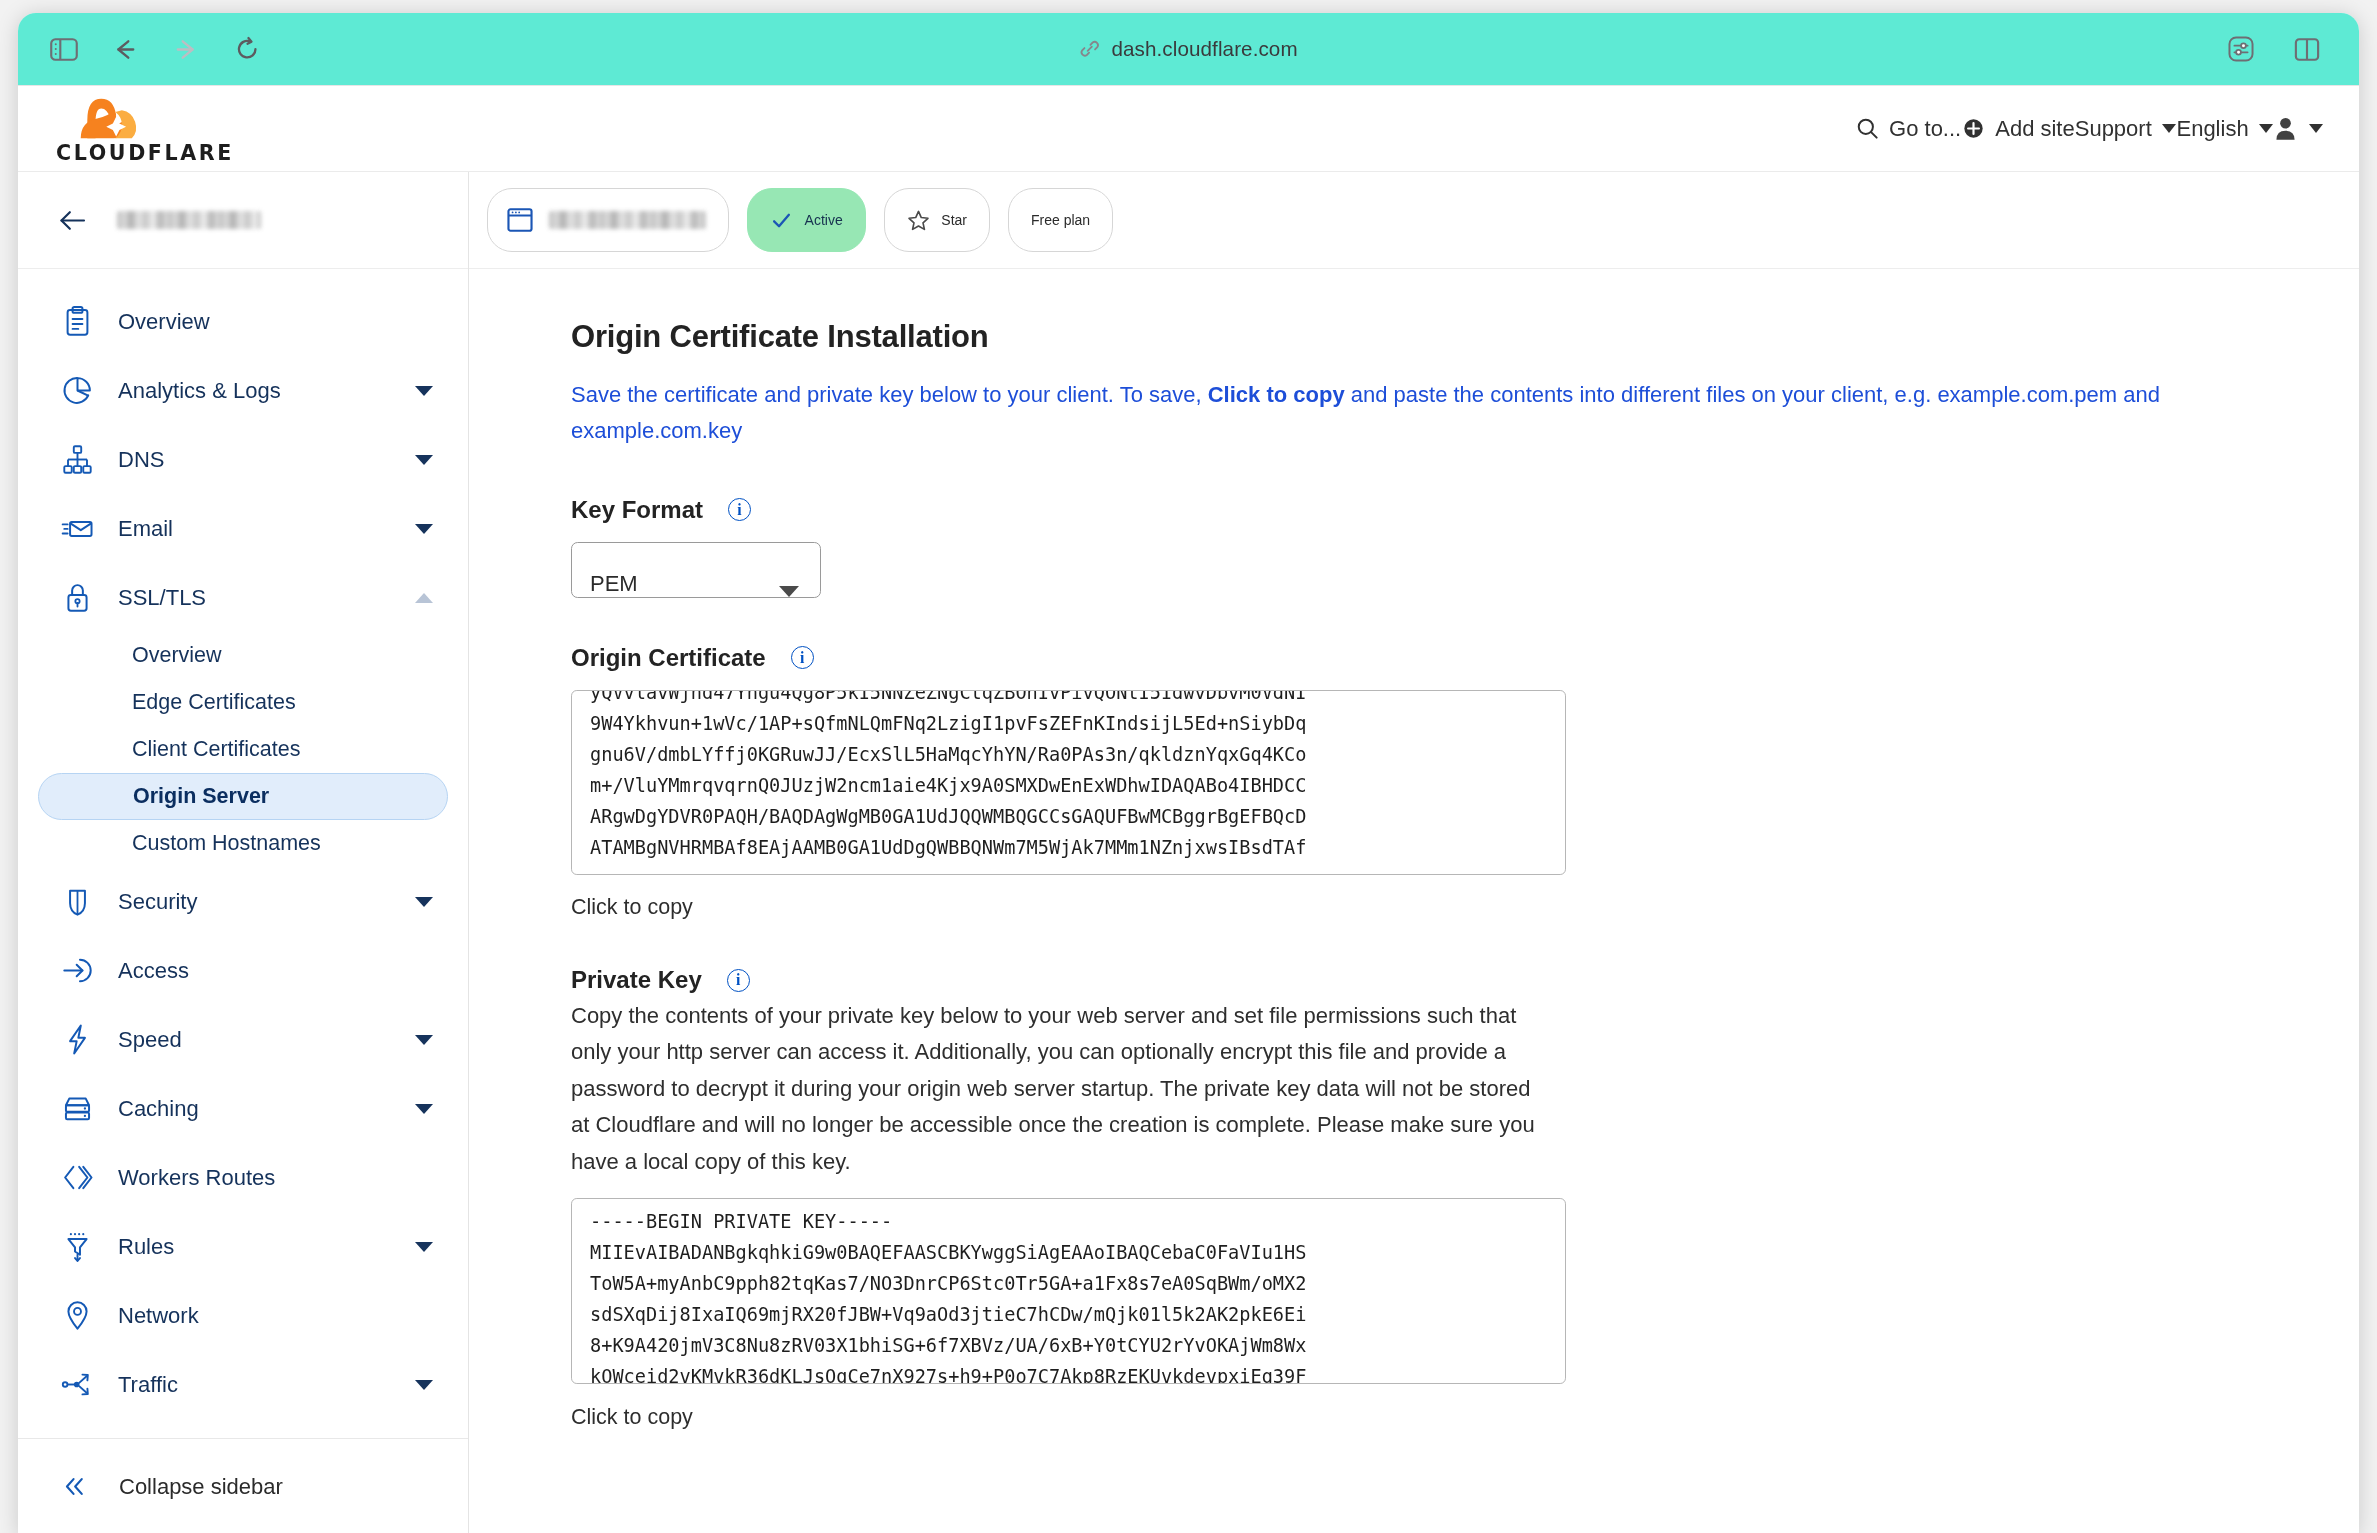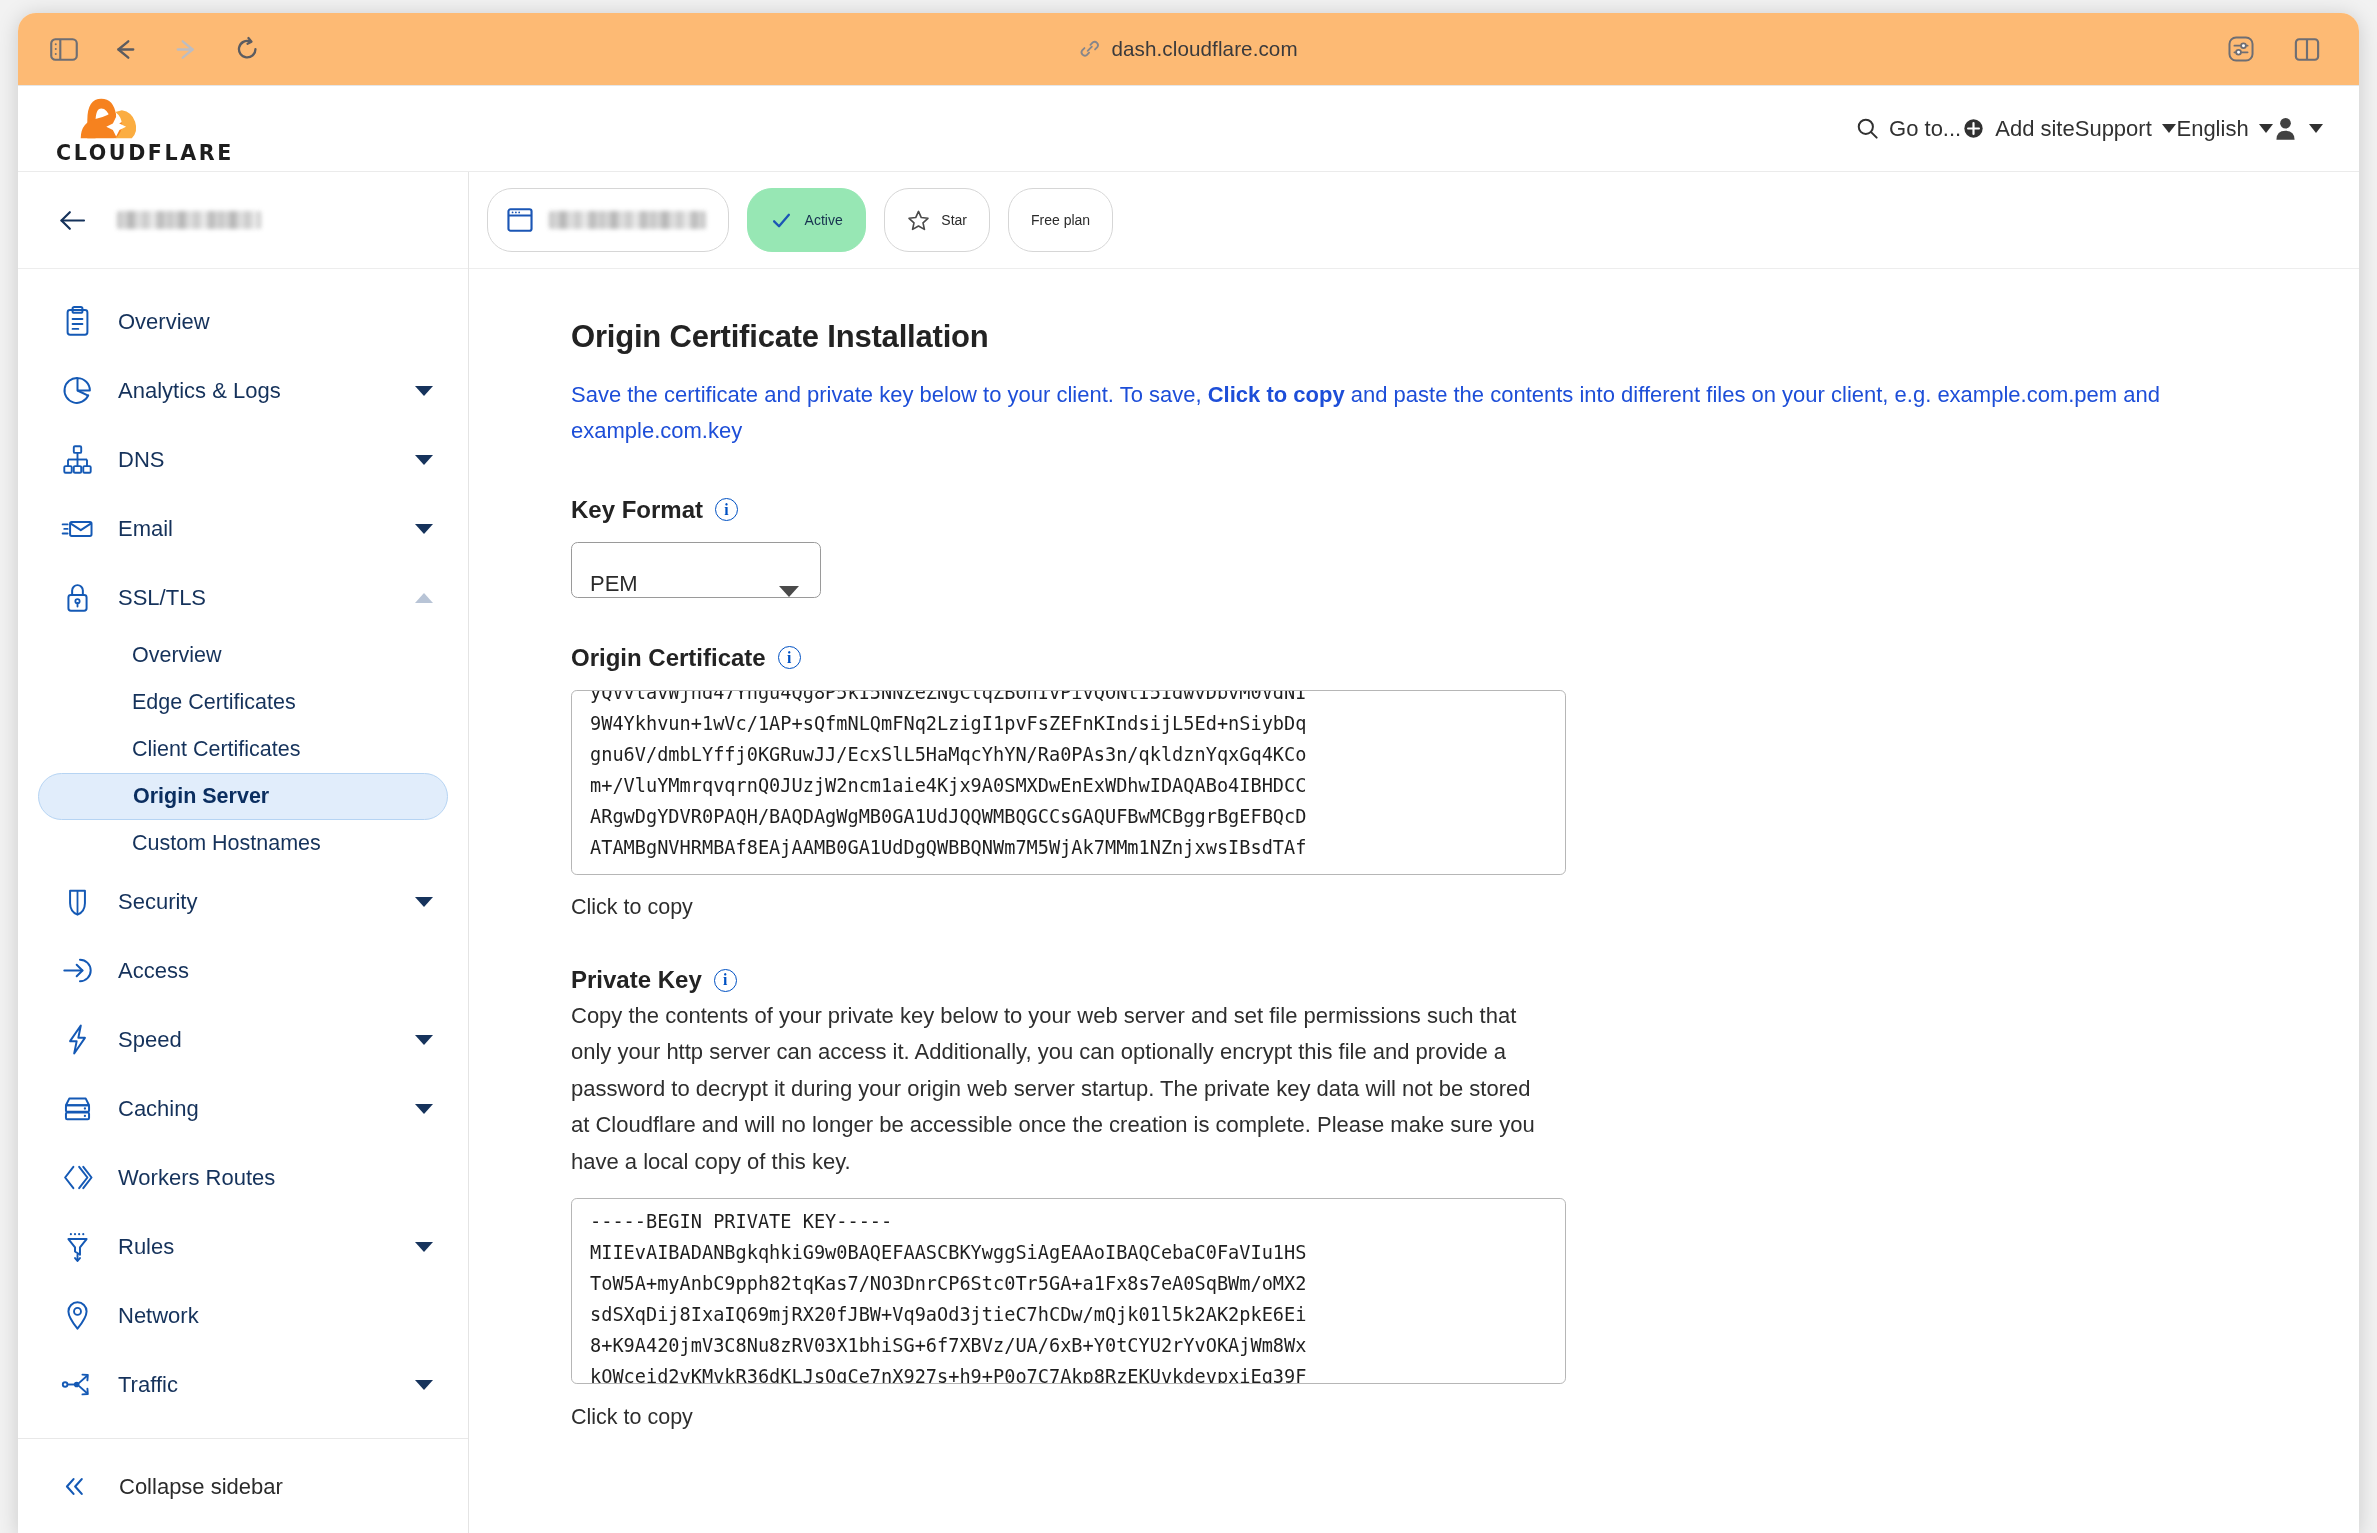--- a/index.html
+++ b/index.html
@@ -23,21 +23,21 @@
     background: #ffffff;
     border-radius: 18px 18px 0 0;
     box-shadow: 0 2.5px 21.5px rgba(0,0,0,0.17);
     overflow: hidden;
   }
 
   
   #browser-toolbar {
     position: relative;
     height: 73px;
-    background: #fdba74;
+    background: #5eead4;
     border-bottom: 0.8px solid #e6e6e6;
     display: flex;
     align-items: center;
   }
   .tb-btn {
     width: 48px; height: 48px;
     display: flex; align-items: center; justify-content: center;
     border-radius: 6.6px;
     cursor: pointer;
   }
@@ -242,21 +242,21 @@
   #page-desc {
     margin-top: 21.5px;
     font-size: 22px;
     line-height: 1.66;
     color: #1d4ed8;
     max-width: 1676px;
   }
   #page-desc b { font-weight: 700; }
 
   .field-label-row {
-    display: flex; align-items: center; gap: 12px;
+    display: flex; align-items: center; gap: 25px;
     margin-top: 46px;
   }
   .field-label {
     font-size: 24px;
     font-weight: 700;
     color: #232323;
   }
   .info-icon {
     width: 23px; height: 23px;
     border-radius: 50%;

